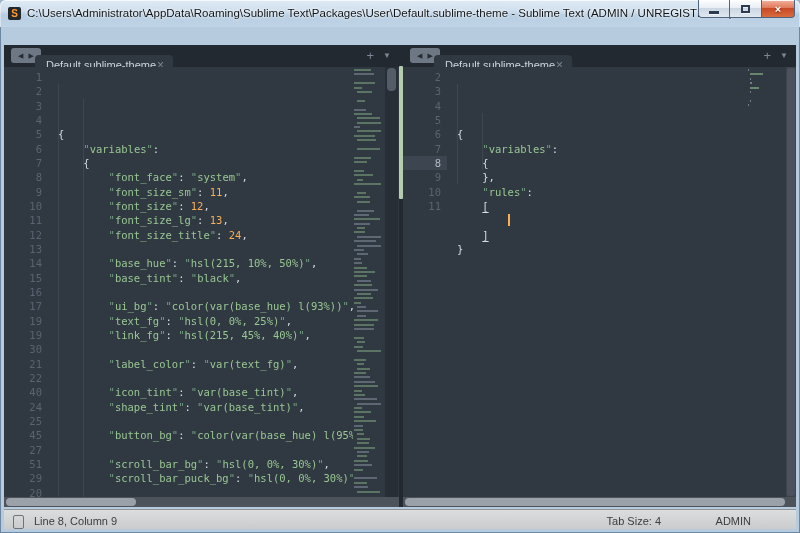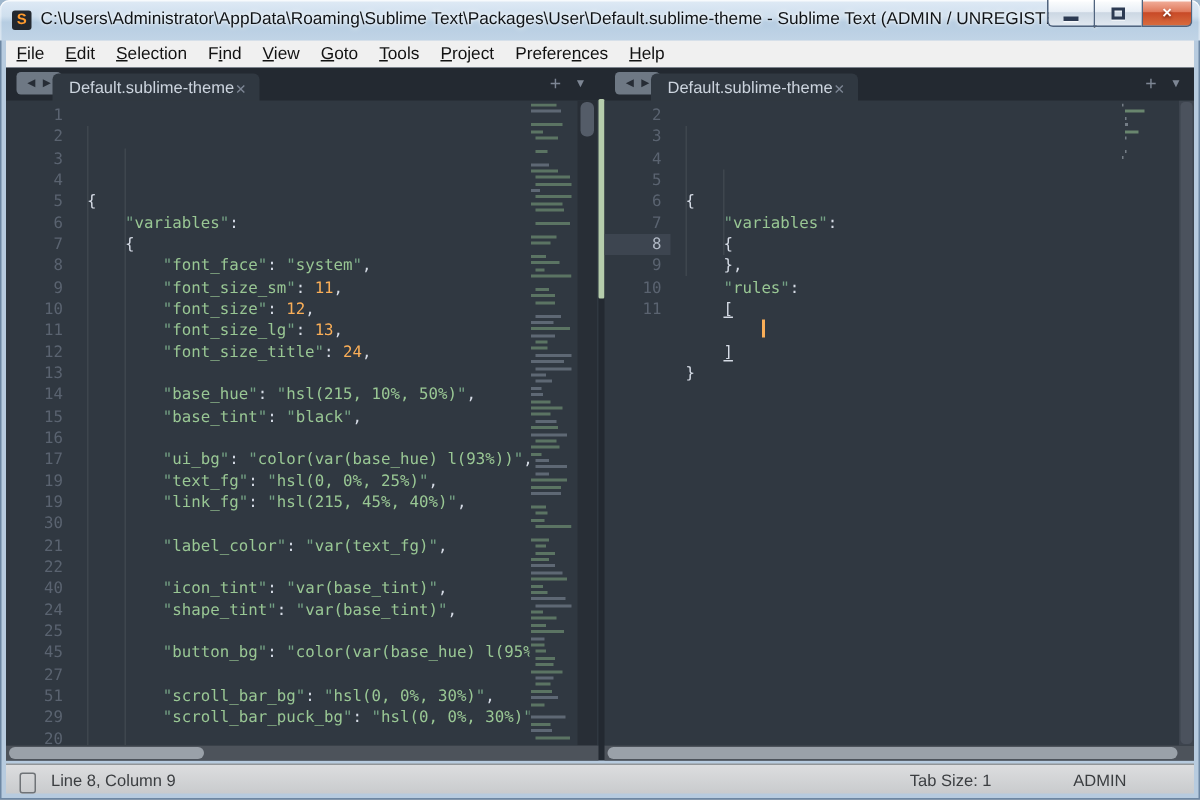--- a/index.html
+++ b/index.html
@@ -35,21 +35,21 @@
   .menu-item u{text-decoration:underline;}
   
   .main{position:absolute;top:45px;left:4px;right:4px;bottom:26px;background:var(--chrome-bg,#232931);}
   .pane{position:absolute;top:0;bottom:0;}
   .pane.left{left:0;width:395px;}
   .pane.right{left:399px;right:0;}
   .tabbar{position:relative;height:22px;}
   .nav-arrows{position:absolute;left:7px;top:3px;width:30px;height:15px;background:#6e7884;
     border-radius:3px;display:flex;align-items:center;justify-content:center;gap:5px;
     color:#262c35;font-size:7px;line-height:15px;}
-  .tab{position:absolute;left:31px;top:4px;width:138px;height:20px;background:var(--editor-bg,#303841);
+  .tab{position:absolute;left:31px;top:10px;width:138px;height:20px;background:var(--editor-bg,#303841);
     border-radius:4px 4px 0 0;color:#ccd4de;font-size:11px;line-height:21px;padding-left:11px;box-sizing:border-box;}
   .tab-close{position:absolute;right:9px;top:0;color:#7d8694;font-size:12px;}
   .tab-controls{position:absolute;right:8px;top:2px;color:#7d8694;display:flex;gap:9px;align-items:center;}
   .tc-add{font-size:13px;line-height:18px;}
   .tc-more{font-size:8px;line-height:18px;}
   .editor{position:absolute;top:22px;left:0;right:0;bottom:10px;background:var(--editor-bg,#303841);
     display:flex;overflow:hidden;font-family:"DejaVu Sans Mono",monospace;font-size:10.5px;line-height:14.33px;}
   .gutter{width:44px;flex:none;padding-top:3px;text-align:right;color:var(--gutter-fg,#5a6370);}
   .gl{height:14.33px;padding-right:6px;}
   .gl.active{background:#3d4550;color:#b0b8c4;}
@@ -100,32 +100,20 @@
         </div>
       <div class="wbtn max">
           <div class="glyph-max"></div>
         </div>
       <div class="wbtn close">
           <div class="glyph-close">×</div>
         </div>
     </div>
   </div>
 
-  <div class="menubar">
-      <div class="menu-item"><u>F</u>ile</div>
-      <div class="menu-item"><u>E</u>dit</div>
-      <div class="menu-item"><u>S</u>election</div>
-      <div class="menu-item">F<u>i</u>nd</div>
-      <div class="menu-item"><u>V</u>iew</div>
-      <div class="menu-item"><u>G</u>oto</div>
-      <div class="menu-item"><u>T</u>ools</div>
-      <div class="menu-item"><u>P</u>roject</div>
-      <div class="menu-item">Prefere<u>n</u>ces</div>
-      <div class="menu-item"><u>H</u>elp</div>
-    </div>
 
   <div class="main">
 
     <div class="pane left">
       <div class="tabbar">
         <div class="nav-arrows">
           <span>◀</span>
           <span>▶</span>
         </div>
         <div class="tab">
@@ -335,17 +323,17 @@
       <div class="hscroll">
           <div class="hpuck"></div>
         </div>
     </div>
 
   </div>
 
   <div class="status">
     <div class="status-icon"></div>
     <span class="status-left">Line 8, Column 9</span>
-    <span class="status-tabsize">Tab Size: 1</span>
+    <span class="status-tabsize">Tab Size: 4</span>
     <span class="status-syntax">ADMIN</span>
   </div>
 
 </div>
 
 </body></html>

